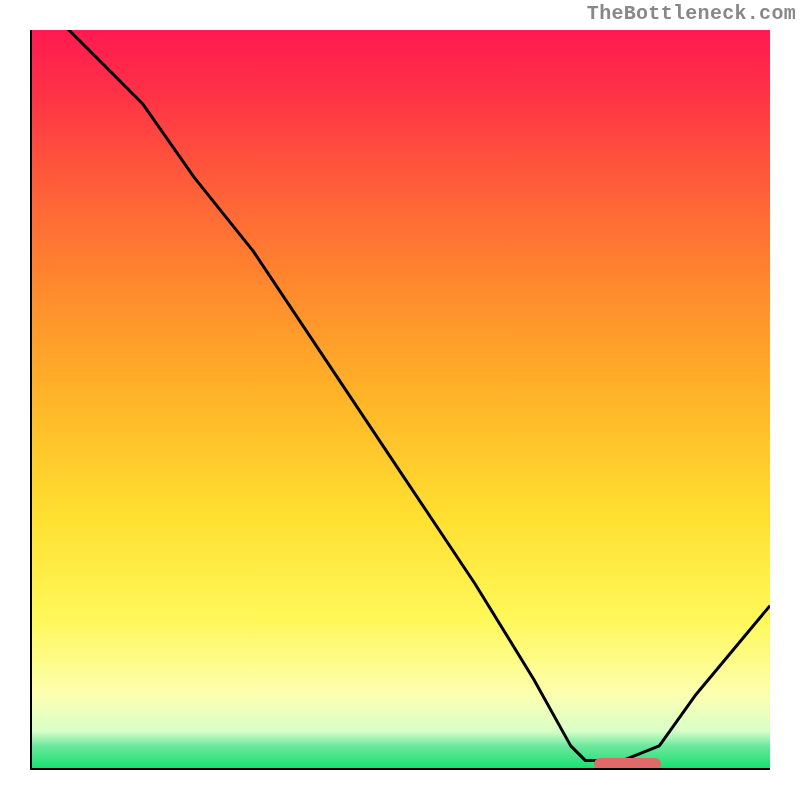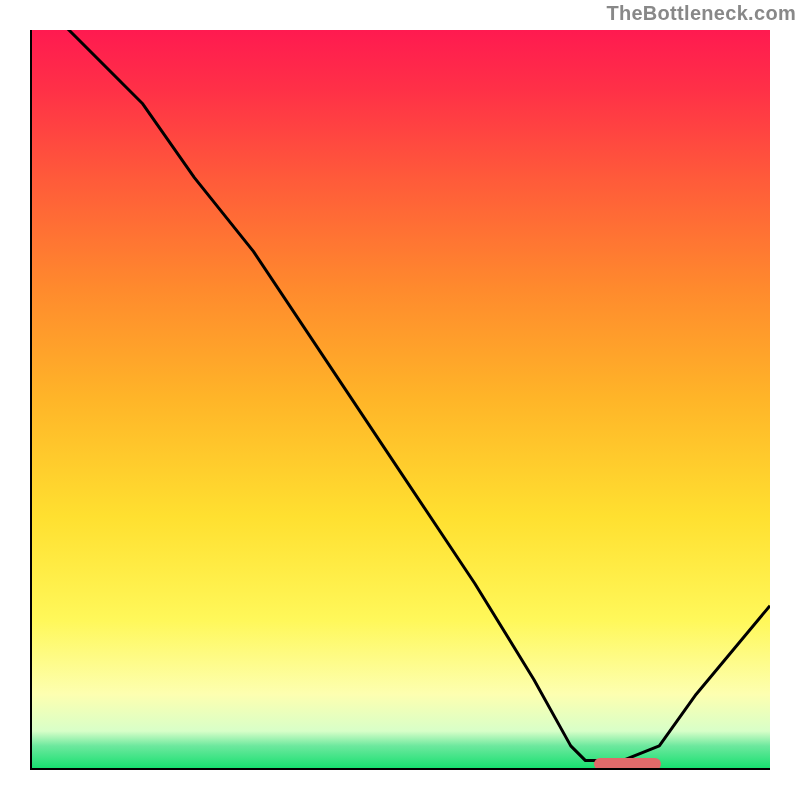--- a/index.html
+++ b/index.html
@@ -17,20 +17,21 @@
   }
   .watermark {
     position: absolute;
     top: 2px;
     right: 4px;
     font-size: 20px;
     font-weight: bold;
     color: #888;
     letter-spacing: 0.3px;
     z-index: 10;
+    font-family: Liberation Mono, monospace;
   }
   .plot {
     position: absolute;
     left: 30px;
     top: 30px;
     width: 740px;
     height: 740px;
     border: 2px solid #000;
     border-top: none;
     border-right: none;

